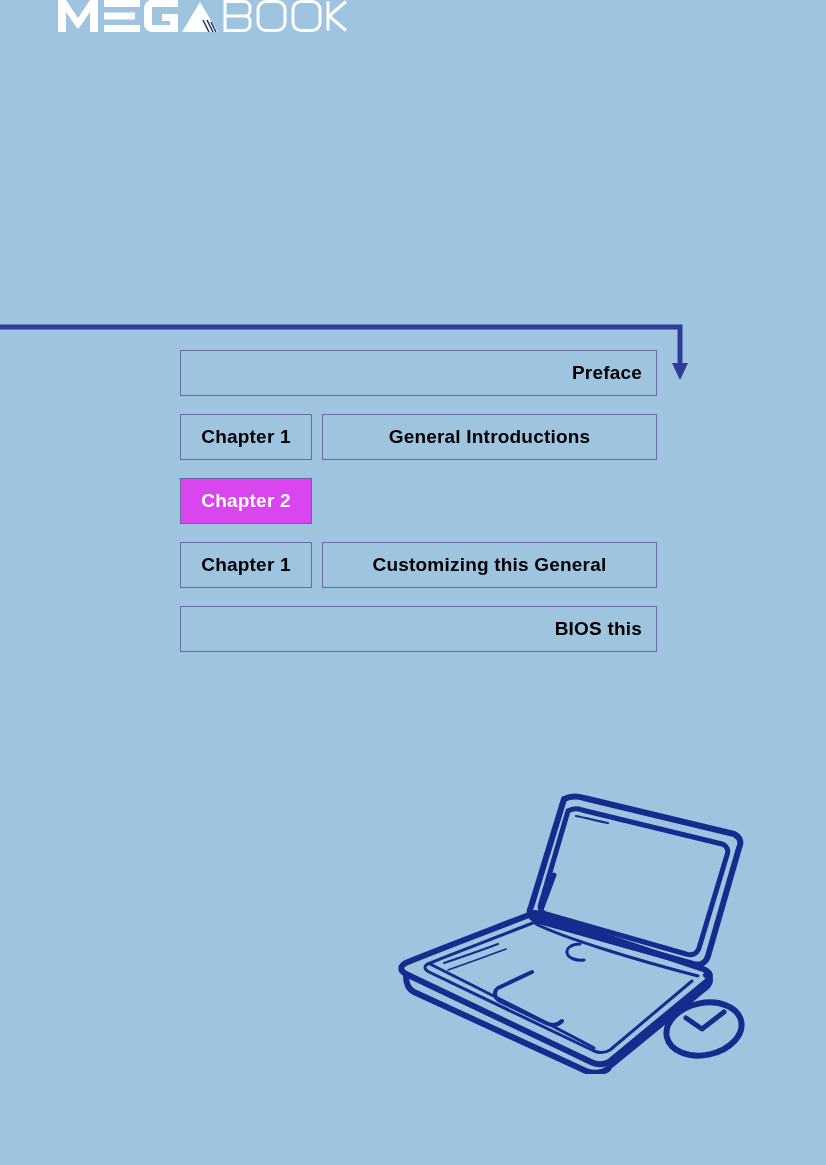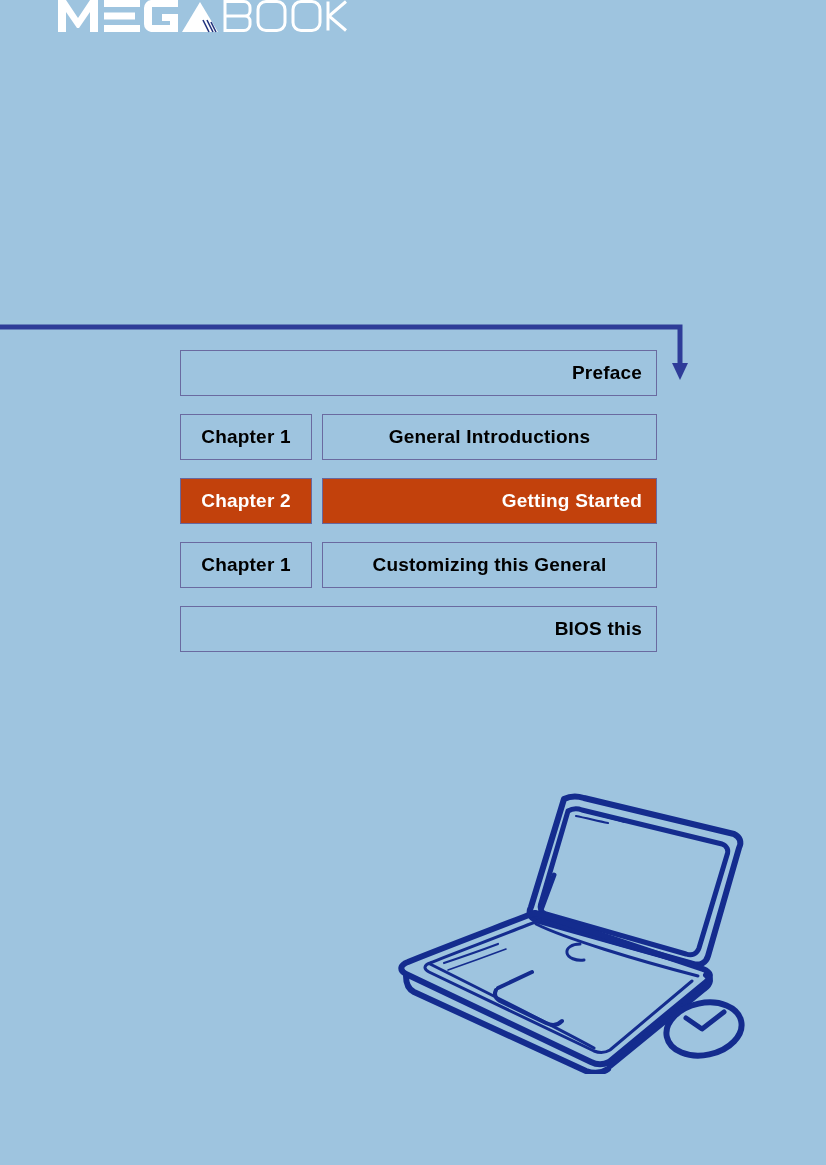--- a/index.html
+++ b/index.html
@@ -89,21 +89,21 @@
     padding: 0 14px 1px 14px;
   }
   .align-right { justify-content: flex-end; }
   .align-center { justify-content: center; }
 
   .row-full .cell-title {
     flex: 1 1 auto;
   }
 
   .highlight .cell {
-    background: #c2410c;
+    background: #d946ef;
     border-color: #67679e;
     color: #ffffff;
   }
 
   
   #notebook {
     position: absolute;
     left: 386px;
     top: 786px;
     width: 368px;
@@ -210,21 +210,20 @@
       <div class="cell cell-title align-right">Preface</div>
     </div>
 
     <div class="toc-row">
       <div class="cell cell-chapter">Chapter  1</div>
       <div class="cell cell-title align-center">General Introductions</div>
     </div>
 
     <div class="toc-row highlight">
       <div class="cell cell-chapter">Chapter  2</div>
-      <div class="cell cell-title align-right">Getting Started</div>
     </div>
 
     <div class="toc-row">
       <div class="cell cell-chapter">Chapter  1</div>
       <div class="cell cell-title align-center">Customizing this General</div>
     </div>
 
     <div class="toc-row">
       <div class="cell cell-title align-right">BIOS this</div>
     </div>

